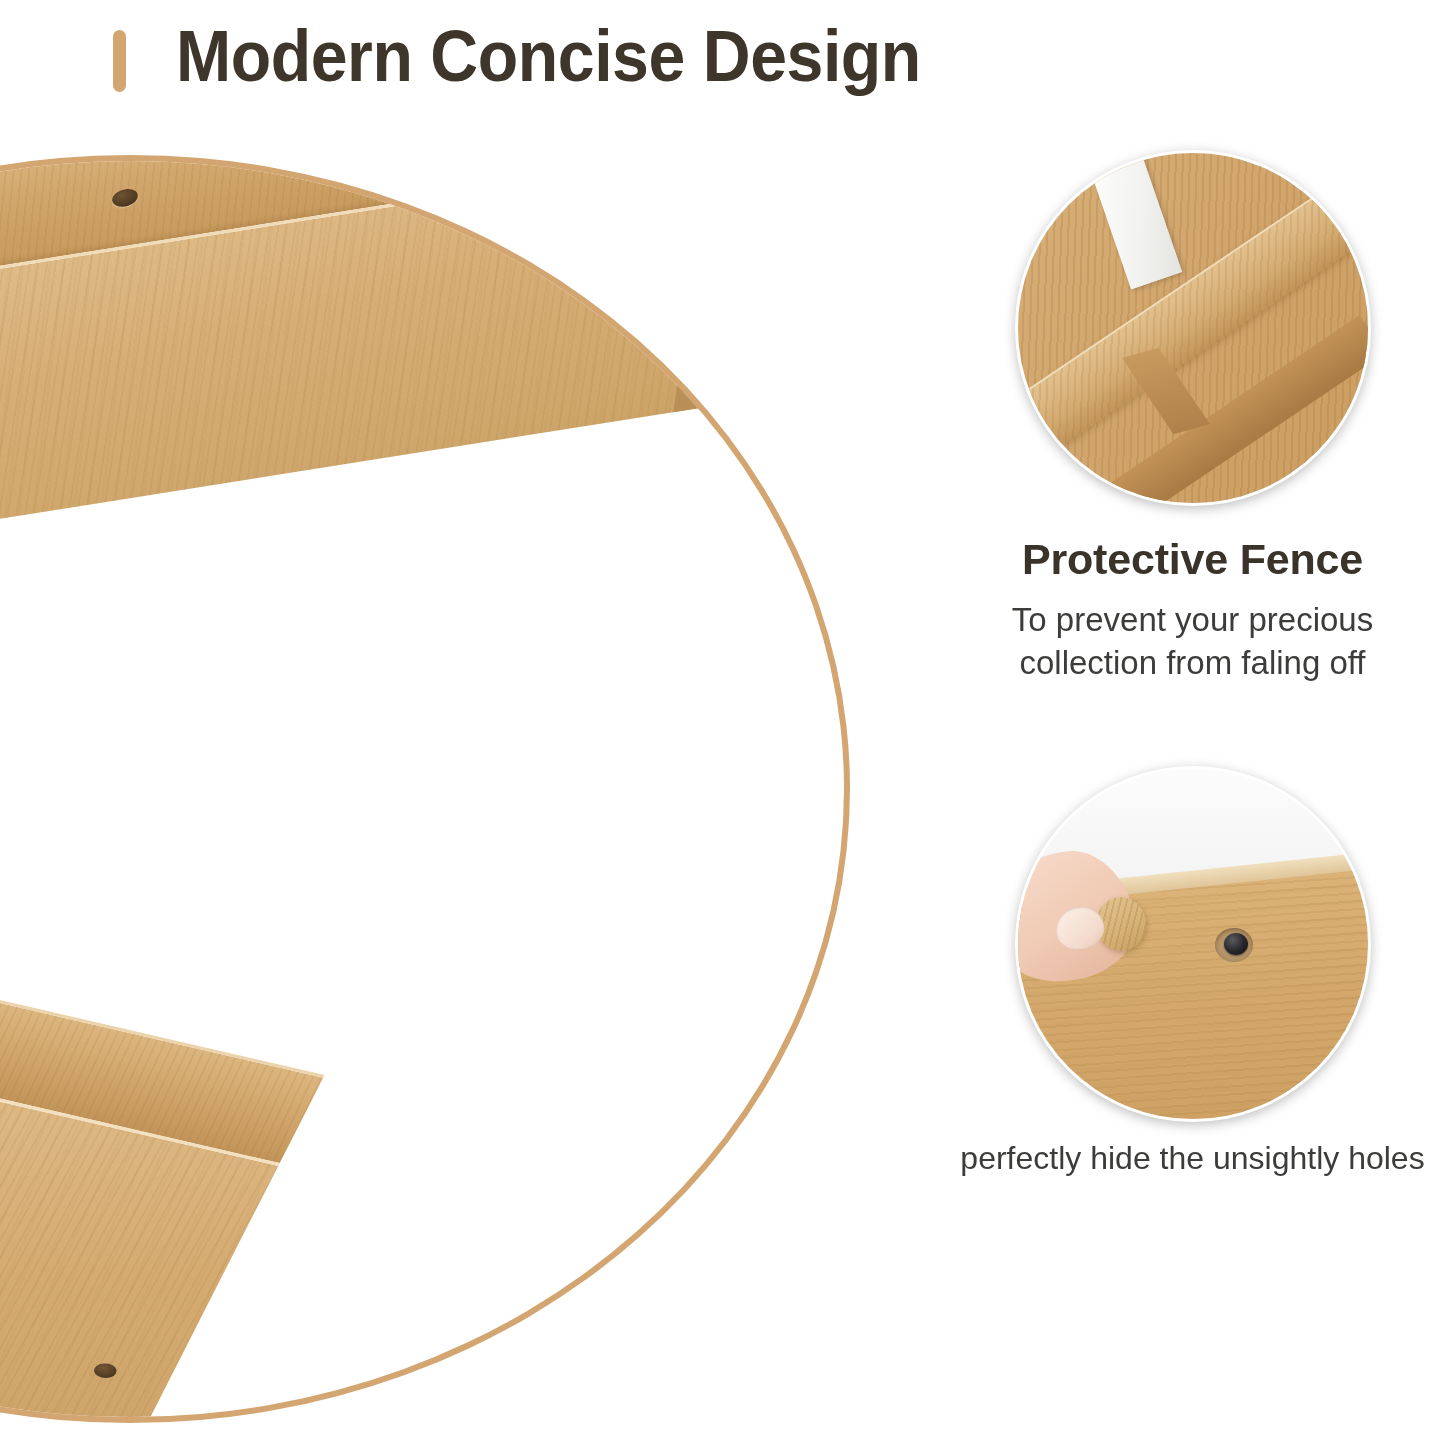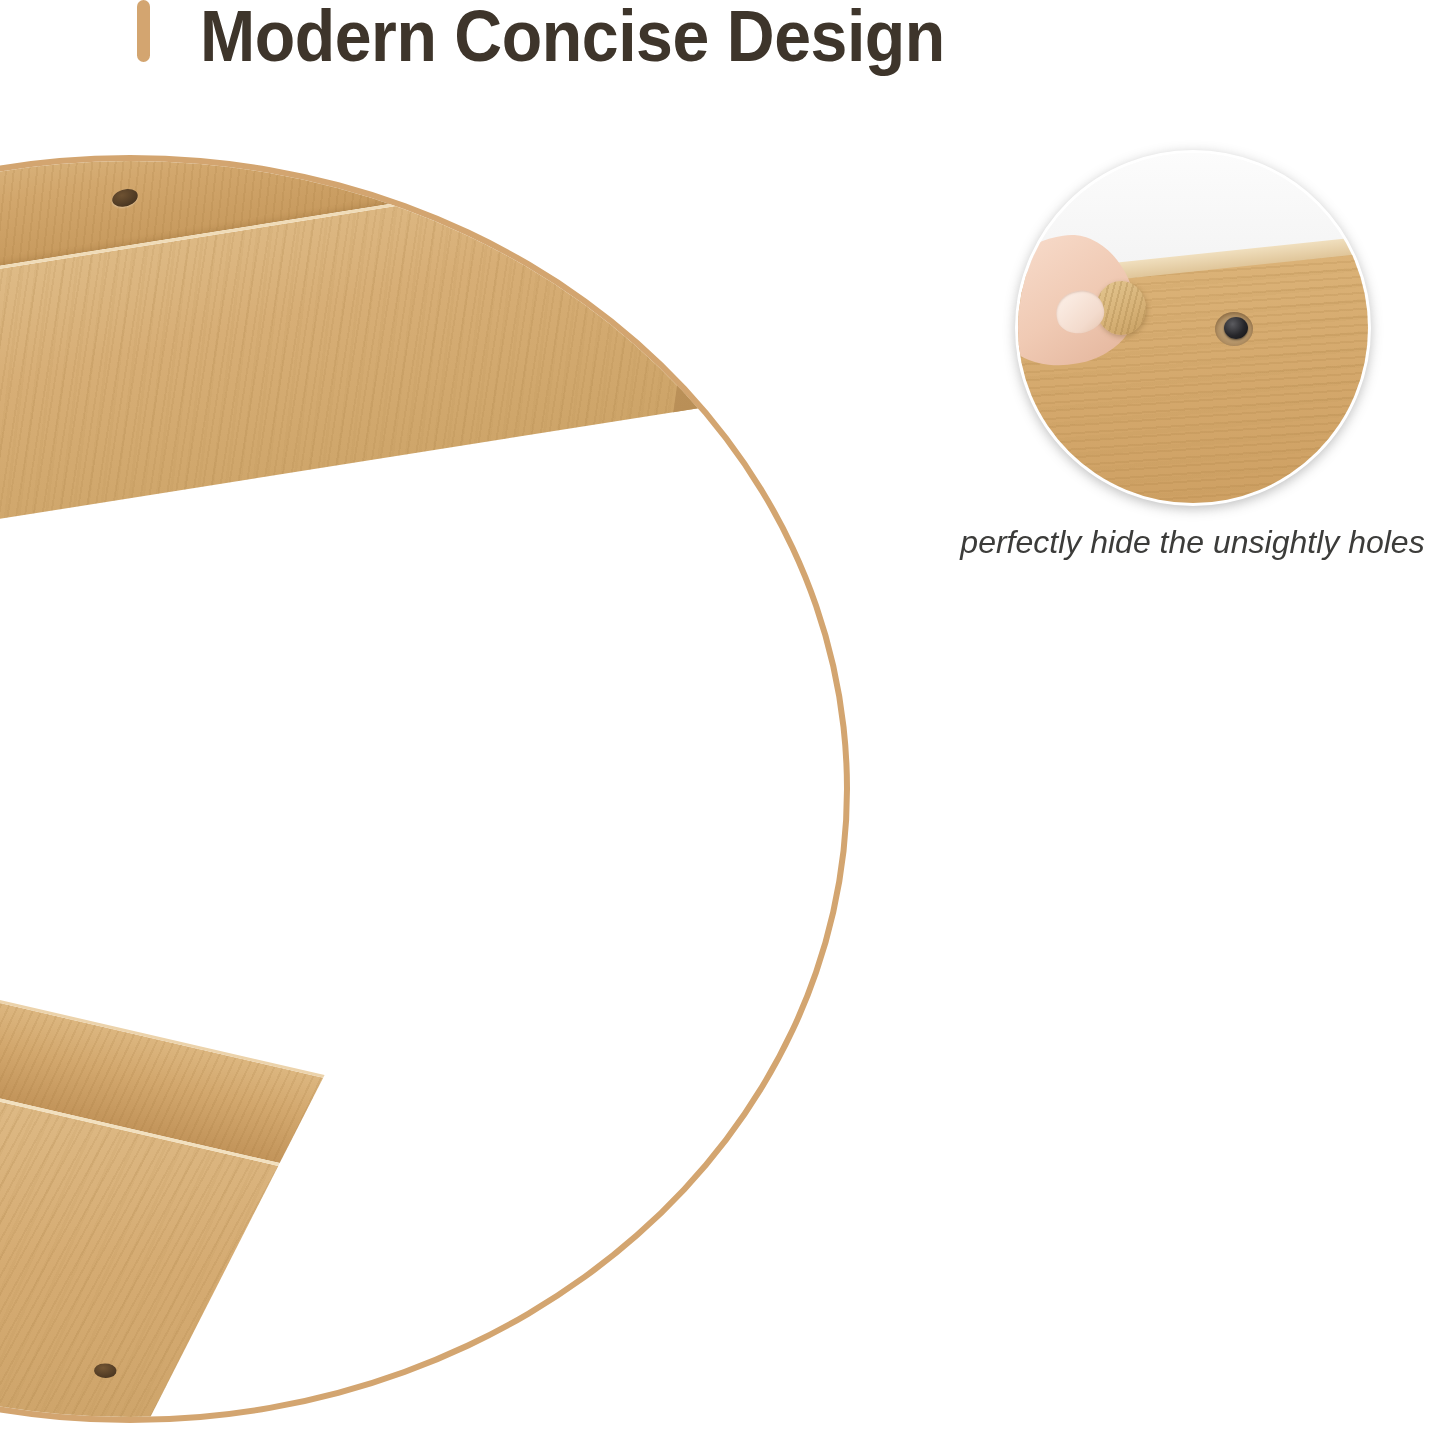--- a/index.html
+++ b/index.html
@@ -7,21 +7,21 @@
   body {
     width:1445px; height:1430px;
     font-family:"Liberation Sans", sans-serif;
     position:relative; overflow:hidden;
     -webkit-font-smoothing:antialiased;
   }
 
   
   .header {
     position:absolute; left:0; top:0; width:1445px; height:92px;
-    display:flex; align-items:flex-start;padding-left:24px;
+    display:flex; align-items:flex-end;
   }
   .accent-bar {
     width:13px; height:62px; margin-left:113px;
     background:#d3a570; border-radius:7px;
   }
   .page-title {
     margin-left:50px;
     font-size:72px; font-weight:bold;
     color:#3e352b;
     letter-spacing:-0.5px;
@@ -228,21 +228,21 @@
     font-size:43px; font-weight:bold;
     color:#3a332a; letter-spacing:-0.2px;
     line-height:1.1;
   }
   .feature-desc {
     margin-top:16px;
     font-size:33px; font-weight:300;
     color:#3c3c3a; line-height:1.28;
     padding:0 6px;
   }
-  .feature-desc.single { font-size:32px;font-style:italic; }
+  .feature-desc.single { font-size:32px; }
 </style>
 </head>
 <body>
 
 <div class="header">
   <div class="accent-bar"></div>
   <div class="page-title">Modern Concise Design</div>
 </div>
 
 <div class="hero">
@@ -259,20 +259,32 @@
       <div class="fence"></div>
       <div class="deck"></div>
       <div class="screw"></div>
     </div>
 
   </div>
 </div>
 
 <div class="right-col">
 
+  <div class="feature">
+    <div class="inset-circle">
+      <div class="ins1-wall"></div>
+      <div class="ins1-deck"></div>
+      <div class="ins1-edge"></div>
+      <div class="ins1-lip"></div>
+      <div class="ins1-lipend"></div>
+      <div class="ins1-card"></div>
+    </div>
+    <div class="feature-title">Protective Fence</div>
+    <div class="feature-desc">To prevent your precious collection from faling off</div>
+  </div>
 
   <div class="feature">
     <div class="inset-circle">
       <div class="ins2-wall"></div>
       <div class="ins2-topedge"></div>
       <div class="ins2-board"></div>
       <div class="ins2-hole"></div>
       <div class="ins2-screw"></div>
       <div class="ins2-hand"></div>
       <div class="ins2-cap"></div>

